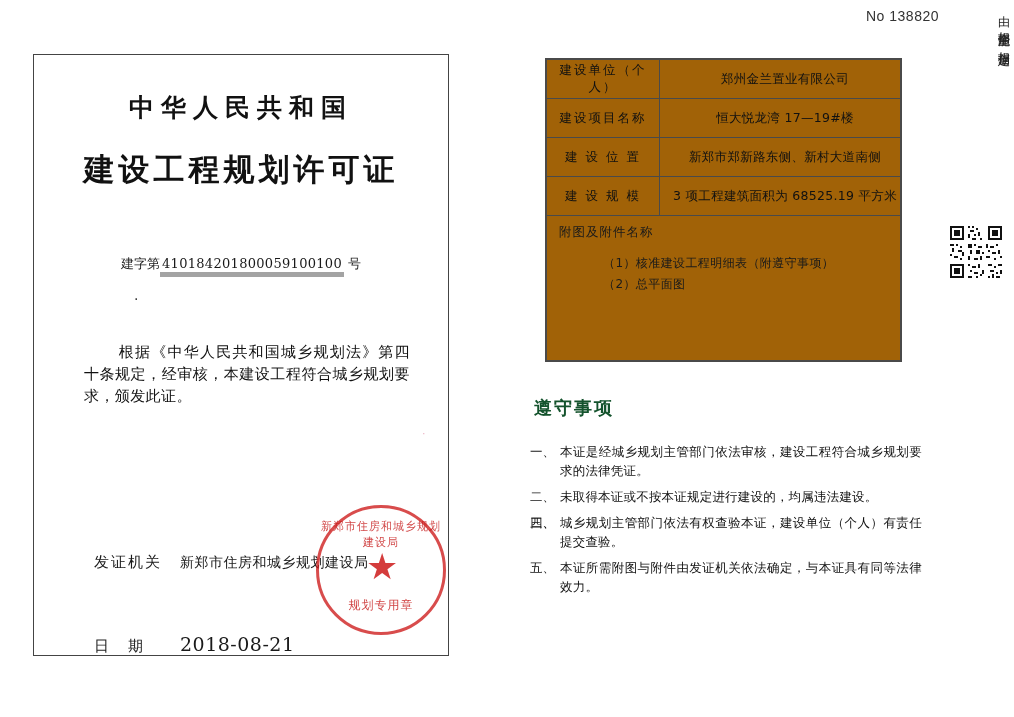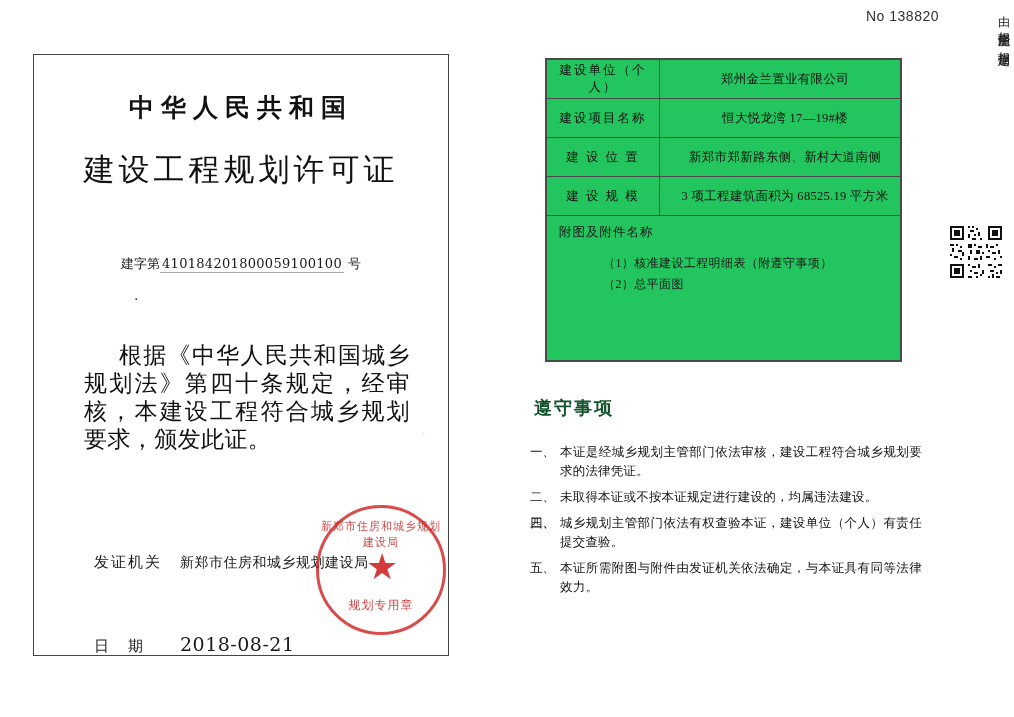--- a/index.html
+++ b/index.html
@@ -83,54 +83,54 @@
     font-family: "DejaVu Serif", "Liberation Serif", serif;
   }
   .ct-line2 {
     position: absolute;
     left: 0; top: 94px;
     width: 414px;
     text-align: center;
     font-size: 31px;
     letter-spacing: 4px;
     color: #111;
-    font-weight: 400;
+    font-weight: 700;
     font-family: "DejaVu Serif", "Liberation Serif", serif;
   }
   .cert-no-row {
     position: absolute;
     left: 0; top: 200px;
     width: 414px;
     text-align: center;
     font-size: 13px;
   }
   .cert-no-row .label { font-size: 13px; }
   .cert-no-row .value {
     display: inline-block;
-    border-bottom: 1px solid #a3a3a3;
+    border-bottom: 5px solid #a3a3a3;
     padding: 0 2px 1px 2px;
     font-family: "DejaVu Serif", "Liberation Serif", serif;
     font-size: 13px;
     letter-spacing: 0.3px;
   }
   .cert-no-row .suffix { font-size: 13px; margin-left: 4px; }
   .small-dot {
     position: absolute;
     left: 100px;
     top: 232px;
     font-size: 14px;
     color: #333;
   }
   .body-text {
     position: absolute;
     left: 50px;
     top: 286px;
     width: 326px;
-    font-size: 23px;
-    line-height: 28px;
+    font-size: 15px;
+    line-height: 22px;
     letter-spacing: 0.4px;
     color: #111;
     font-family: "DejaVu Serif", "Liberation Serif", serif;
     text-align: justify;
   }
   .body-text .indent { display: inline-block; width: 34px; }
 
   .issuer-row {
     position: absolute;
     left: 60px;
@@ -210,22 +210,21 @@
   }
 
   
   .right-table {
     position: absolute;
     left: 545px;
     top: 58px;
     width: 355px;
     border: 1px solid #4a4a4a;
     border-collapse: collapse;
-    background: #22c55e;
-    font-family: Liberation Serif, serif;
+    background: #a16207;
   }
   .right-table table {
     border-collapse: collapse;
     width: 355px;
   }
   .right-table td {
     border: 1px solid #4a4a4a;
     font-size: 12.5px;
     padding: 0;
     vertical-align: middle;

